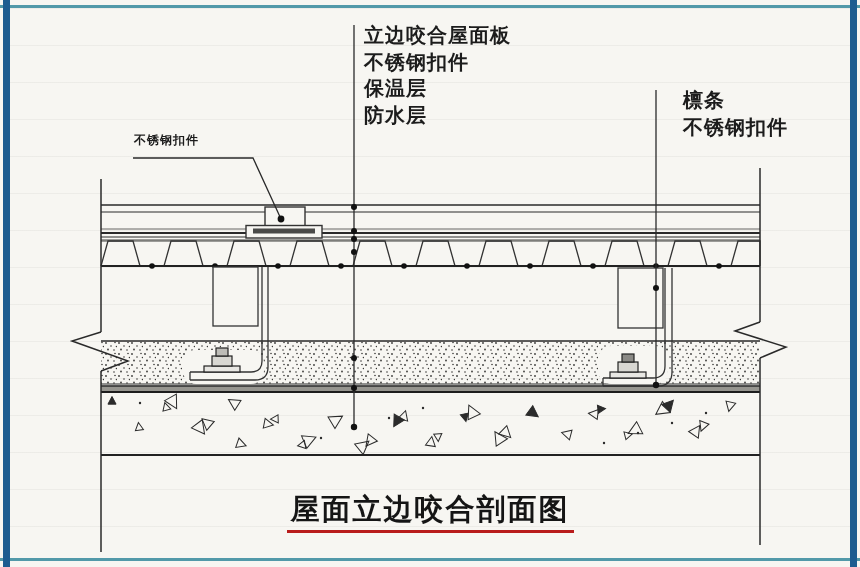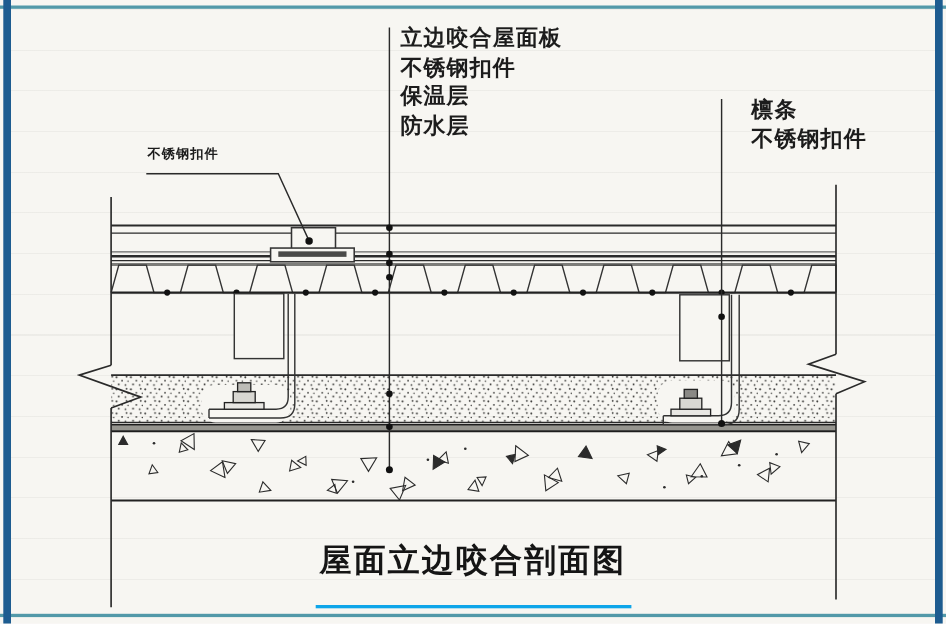--- a/index.html
+++ b/index.html
@@ -27,21 +27,21 @@
   .callout{
     position:absolute;color:#1c1c1c;font-weight:700;letter-spacing:1px;
     white-space:nowrap;line-height:26.5px;font-size:20px;
   }
   .callout-top{left:364px;top:22px;}
   .callout-left{left:134px;top:127px;font-size:12px;}
   .callout-right{left:671px;top:87px;line-height:27px;margin-left:12px;}
   .drawing-title-wrap{position:absolute;left:0;top:490px;width:100%;text-align:center;}
   .drawing-title{
     display:inline-block;font-size:29px;font-weight:700;color:#151515;
-    letter-spacing:2px;border-bottom:3px solid #0ea5e9;padding:0 4px 20px 4px;
+    letter-spacing:2px;border-bottom:3px solid #b91c1c;padding:0 4px 0 4px;
   }
 </style>
 </head>
 <body>
 
 <div id="stage" style="--blue: #1d5c90; --teal: #5299a9; --paper: #f7f6f2;">
 
   <div class="frame-top"></div>
   <div class="frame-bottom"></div>
   <div class="frame-left"></div>

